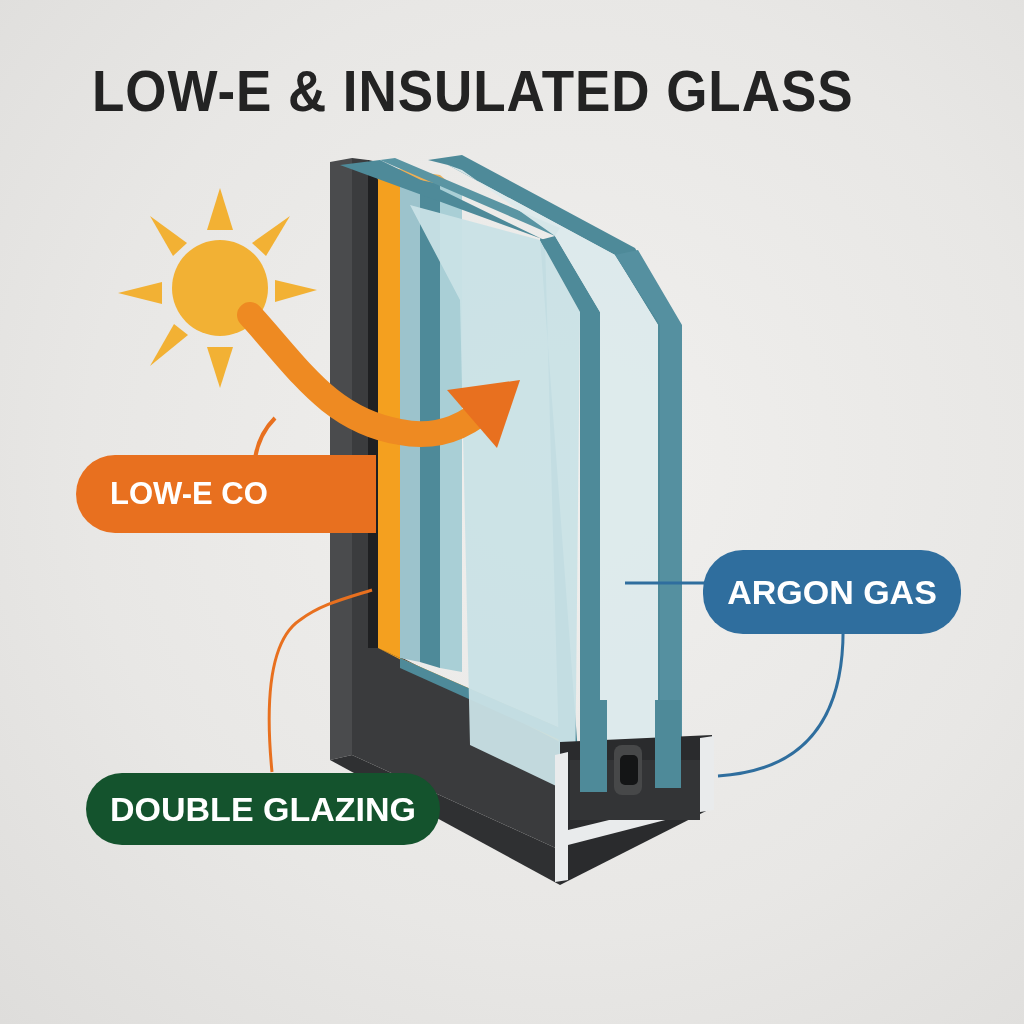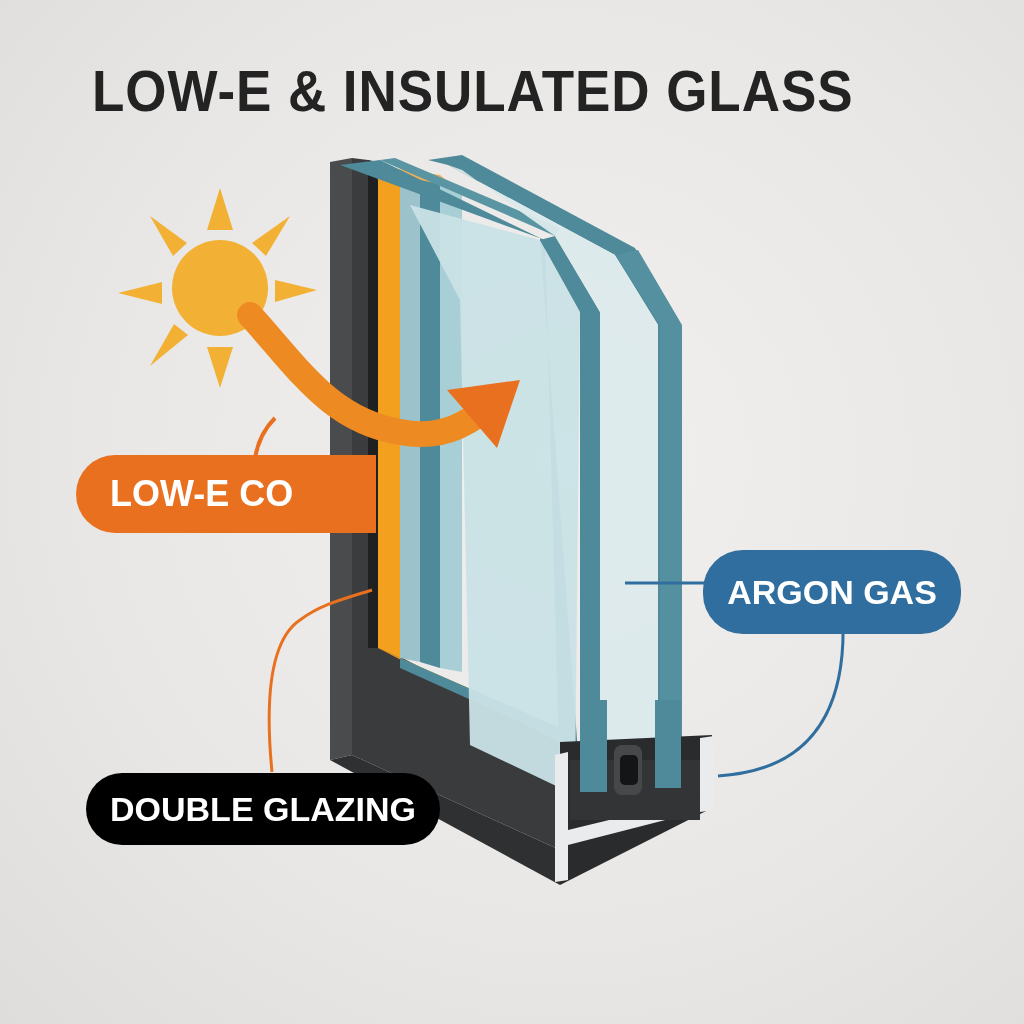--- a/index.html
+++ b/index.html
@@ -18,31 +18,31 @@
   }
   svg.art { position: absolute; left: 0; top: 0; }
   .pill {
     position: absolute; border-radius: 40px; color: #fff;
     font-family: "Liberation Sans", sans-serif; font-weight: 700;
     display: flex; align-items: center; white-space: nowrap;
   }
   .pill-lowe {
     left: 76px; top: 455px; width: 300px; height: 78px;
     background: #e8701f; border-radius: 40px 0 0 40px;
-    font-size: 36px; padding-left: 34px; box-sizing: border-box;
+    font-size: 31px; padding-left: 34px; box-sizing: border-box;
     overflow: hidden;
   }
   .pill-lowe .clip { width: 232px; overflow: hidden; }
   .pill-argon {
     left: 703px; top: 550px; width: 258px; height: 84px;
     background: #2f6e9e; font-size: 34px; justify-content: center;
   }
   .pill-double {
     left: 86px; top: 773px; width: 354px; height: 72px;
-    background: #000000; font-size: 34px; justify-content: center;
+    background: #14532d; font-size: 34px; justify-content: center;
   }
 </style>
 </head>
 <body>
 
 <div class="title">LOW-E &amp; INSULATED GLASS</div>
 
 <svg class="art" width="1024" height="1024" viewBox="0 0 1024 1024">
 
   <g fill="#f2b134">

